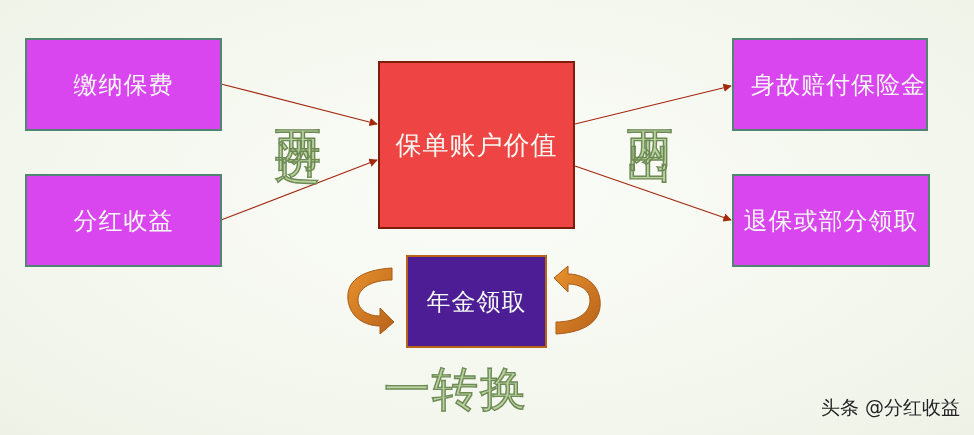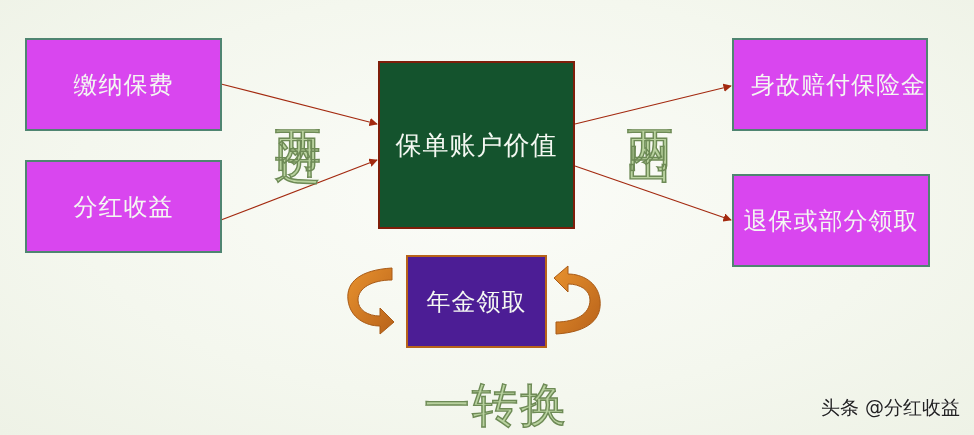--- a/index.html
+++ b/index.html
@@ -11,21 +11,21 @@
     .box {
       position: absolute; box-sizing: border-box;
       display: flex; align-items: center; justify-content: center;
       color: #f4f8f2; white-space: nowrap;
     }
     .green {
       background: #d946ef; border: 2px solid #4f8571;
       font-size: 24px; letter-spacing: 1px;
     }
     .red {
-      background: #14532d; border: 2px solid #7e1e0a;
+      background: #ef4444; border: 2px solid #7e1e0a;
       font-size: 26px; letter-spacing: 1px;
     }
     .orange {
       background: #4c1d95; border: 2px solid #b8631a;
       font-size: 24px; letter-spacing: 1px;
     }
     .big-label {
       position: absolute; font-size: 46px; line-height: 1;
       color: #b9d29f;
       -webkit-text-stroke: 1.4px #6d8a55;
@@ -74,36 +74,36 @@
   </g>
 
   <g>
     <path d="M556,334 C590,332 602,318 600,300 C598,282 582,274 568,274 L568,266 L554,278 L568,292 L568,284 C580,284 590,290 590,300 C590,314 576,322 556,322 Z" fill="url(#og)" stroke="#a85a16" stroke-width="1"></path>
   </g>
 </svg>
 
 <div class="box green" style="left:25px; top:38px; width:197px; height:93px;">
   <span>缴纳保费</span>
 </div>
-<div class="box green" style="left:25px; top:160px; width:197px; height:93px;">
+<div class="box green" style="left:25px; top:174px; width:197px; height:93px;">
   <span>分红收益</span>
 </div>
 
 <div class="box red" style="left:378px; top:61px; width:197px; height:168px;">
   <span>保单账户价值</span>
 </div>
 
 <div class="box green" style="left:732px; top:38px; width:196px; height:93px;justify-content:flex-end;">
   <span>身故赔付保险金</span>
 </div>
 <div class="box green" style="left:732px; top:174px; width:198px; height:93px;">
   <span>退保或部分领取</span>
 </div>
 
 <div class="box orange" style="left:406px; top:255px; width:141px; height:93px;">
   <span>年金领取</span>
 </div>
 
 <div class="big-label" style="left:276px; top:94px;">两进</div>
 <div class="big-label" style="left:628px; top:94px;">两出</div>
-<div class="bottom-label" style="left:424px; top:366px;margin-top:16px;">一转换</div>
+<div class="bottom-label" style="left:384px; top:366px;">一转换</div>
 
 <div class="watermark">头条 @分红收益</div>
 
 </body></html>

